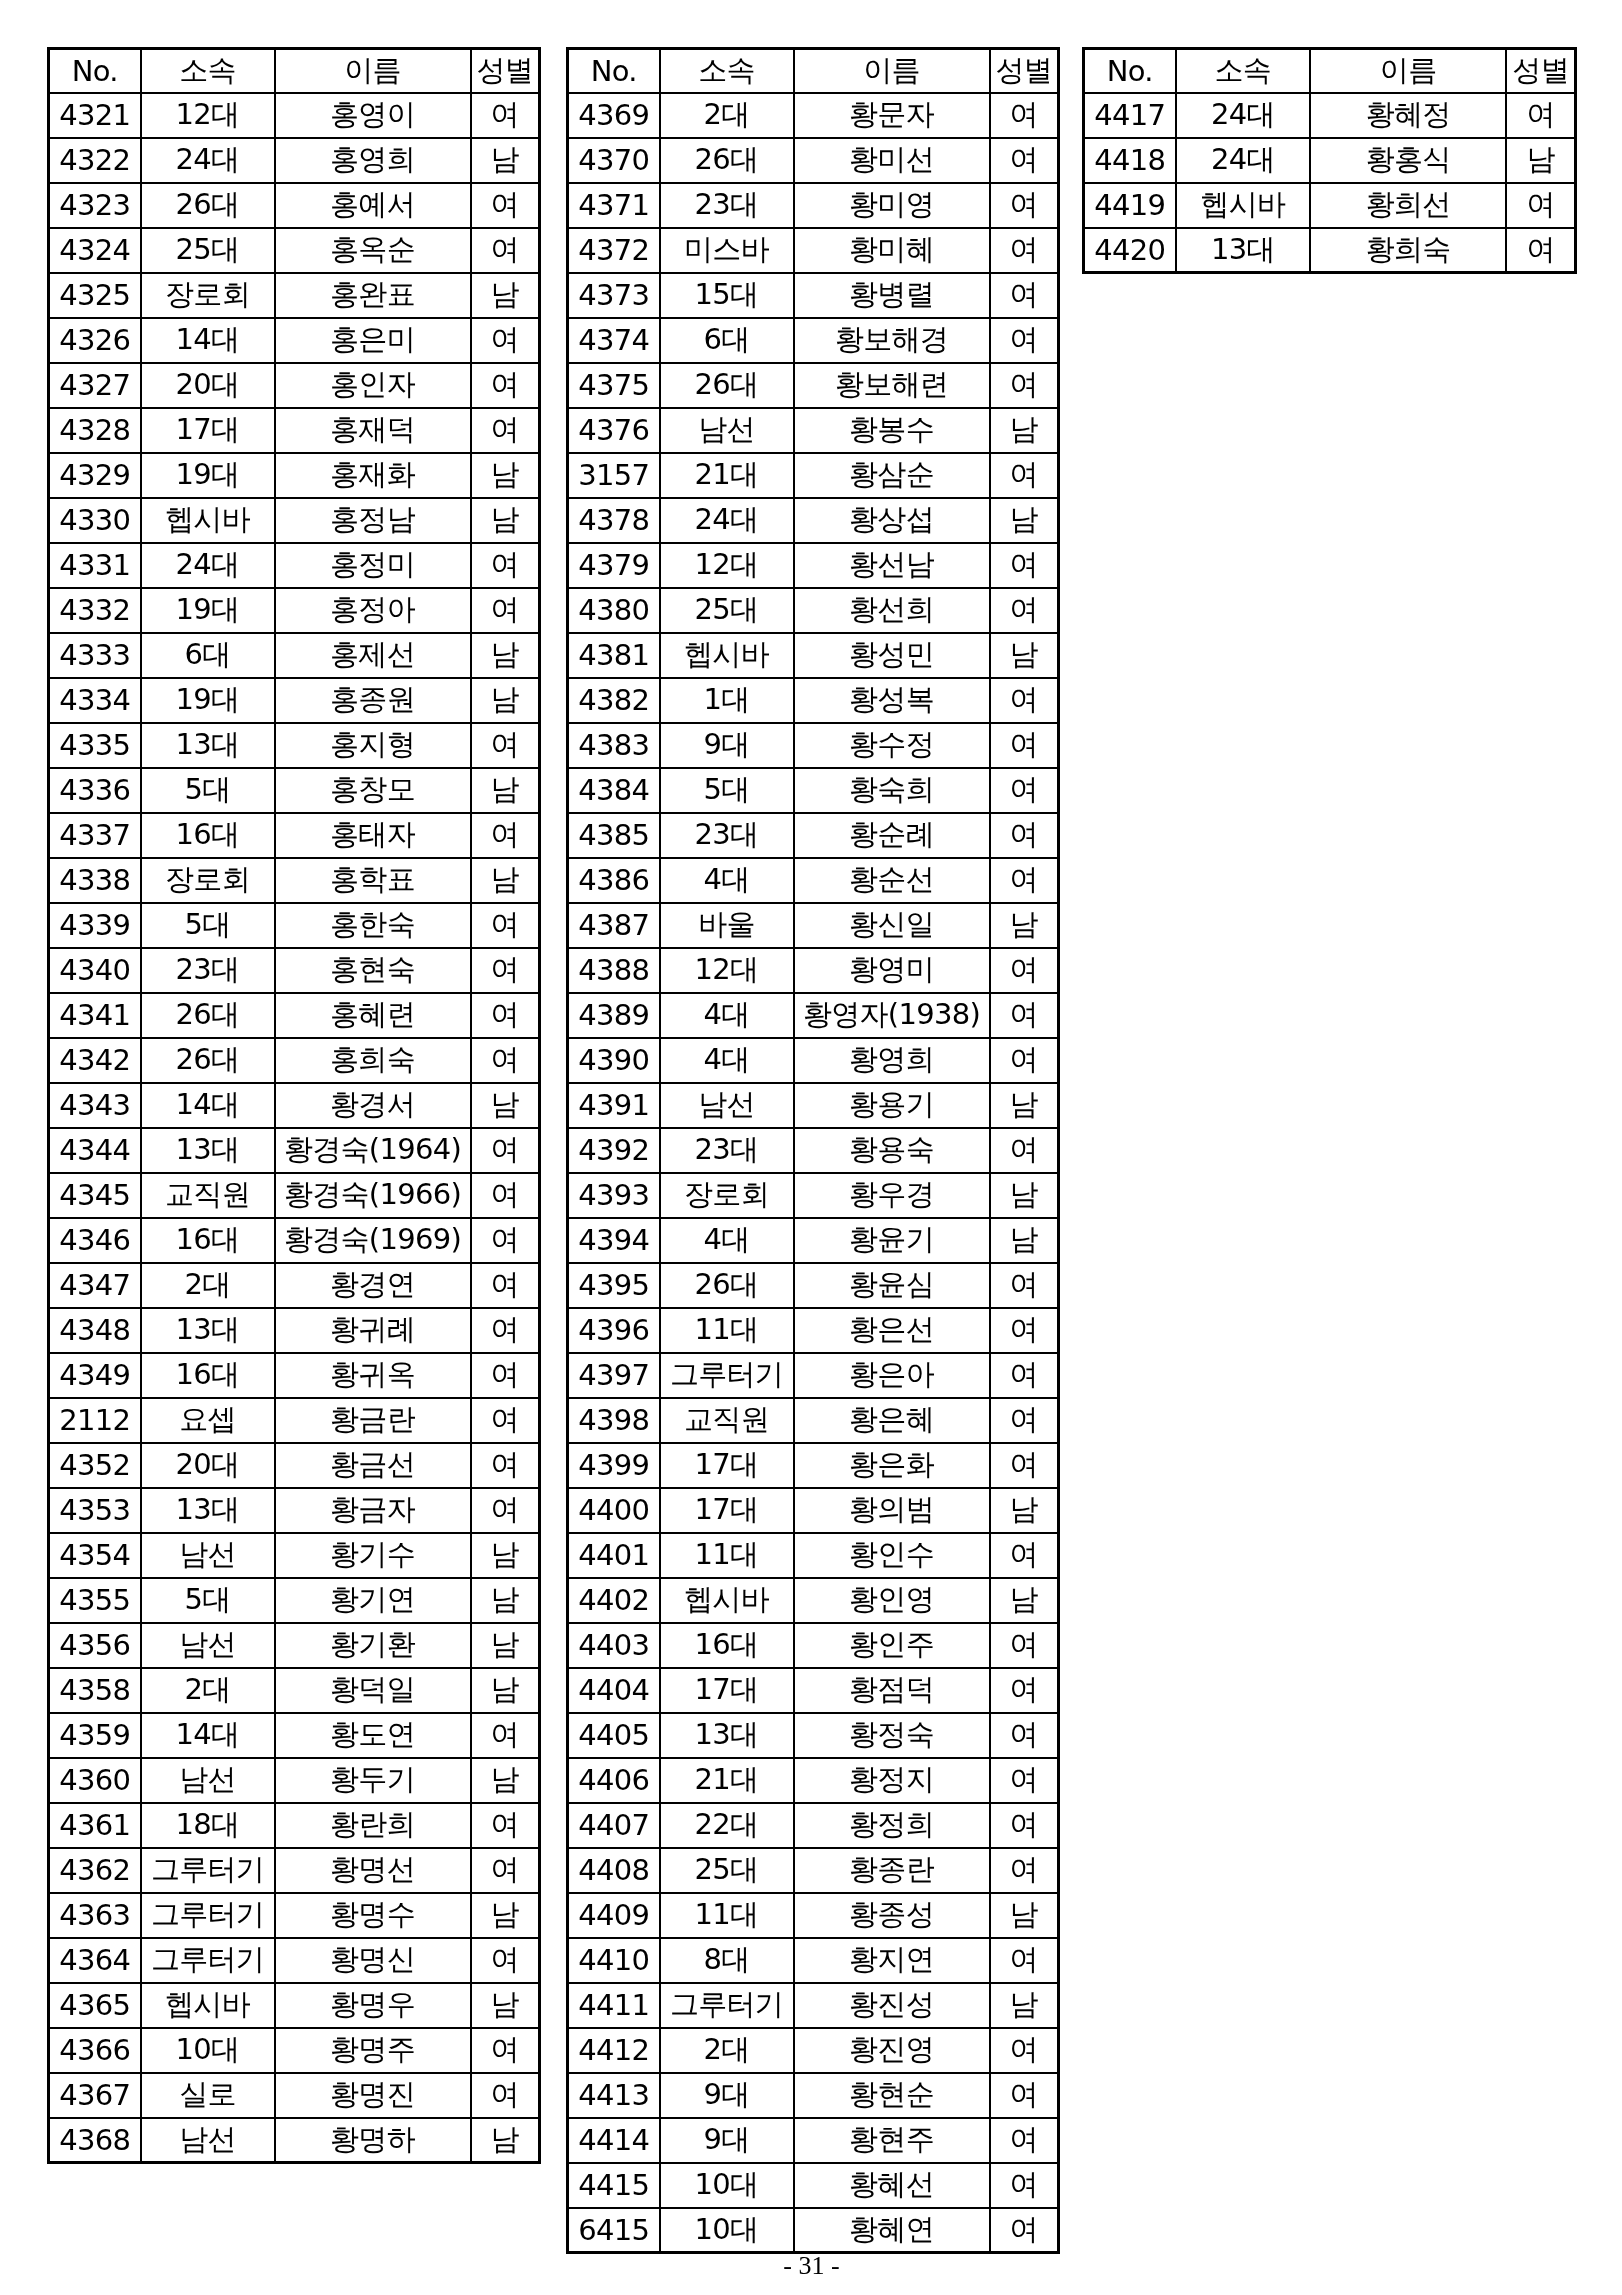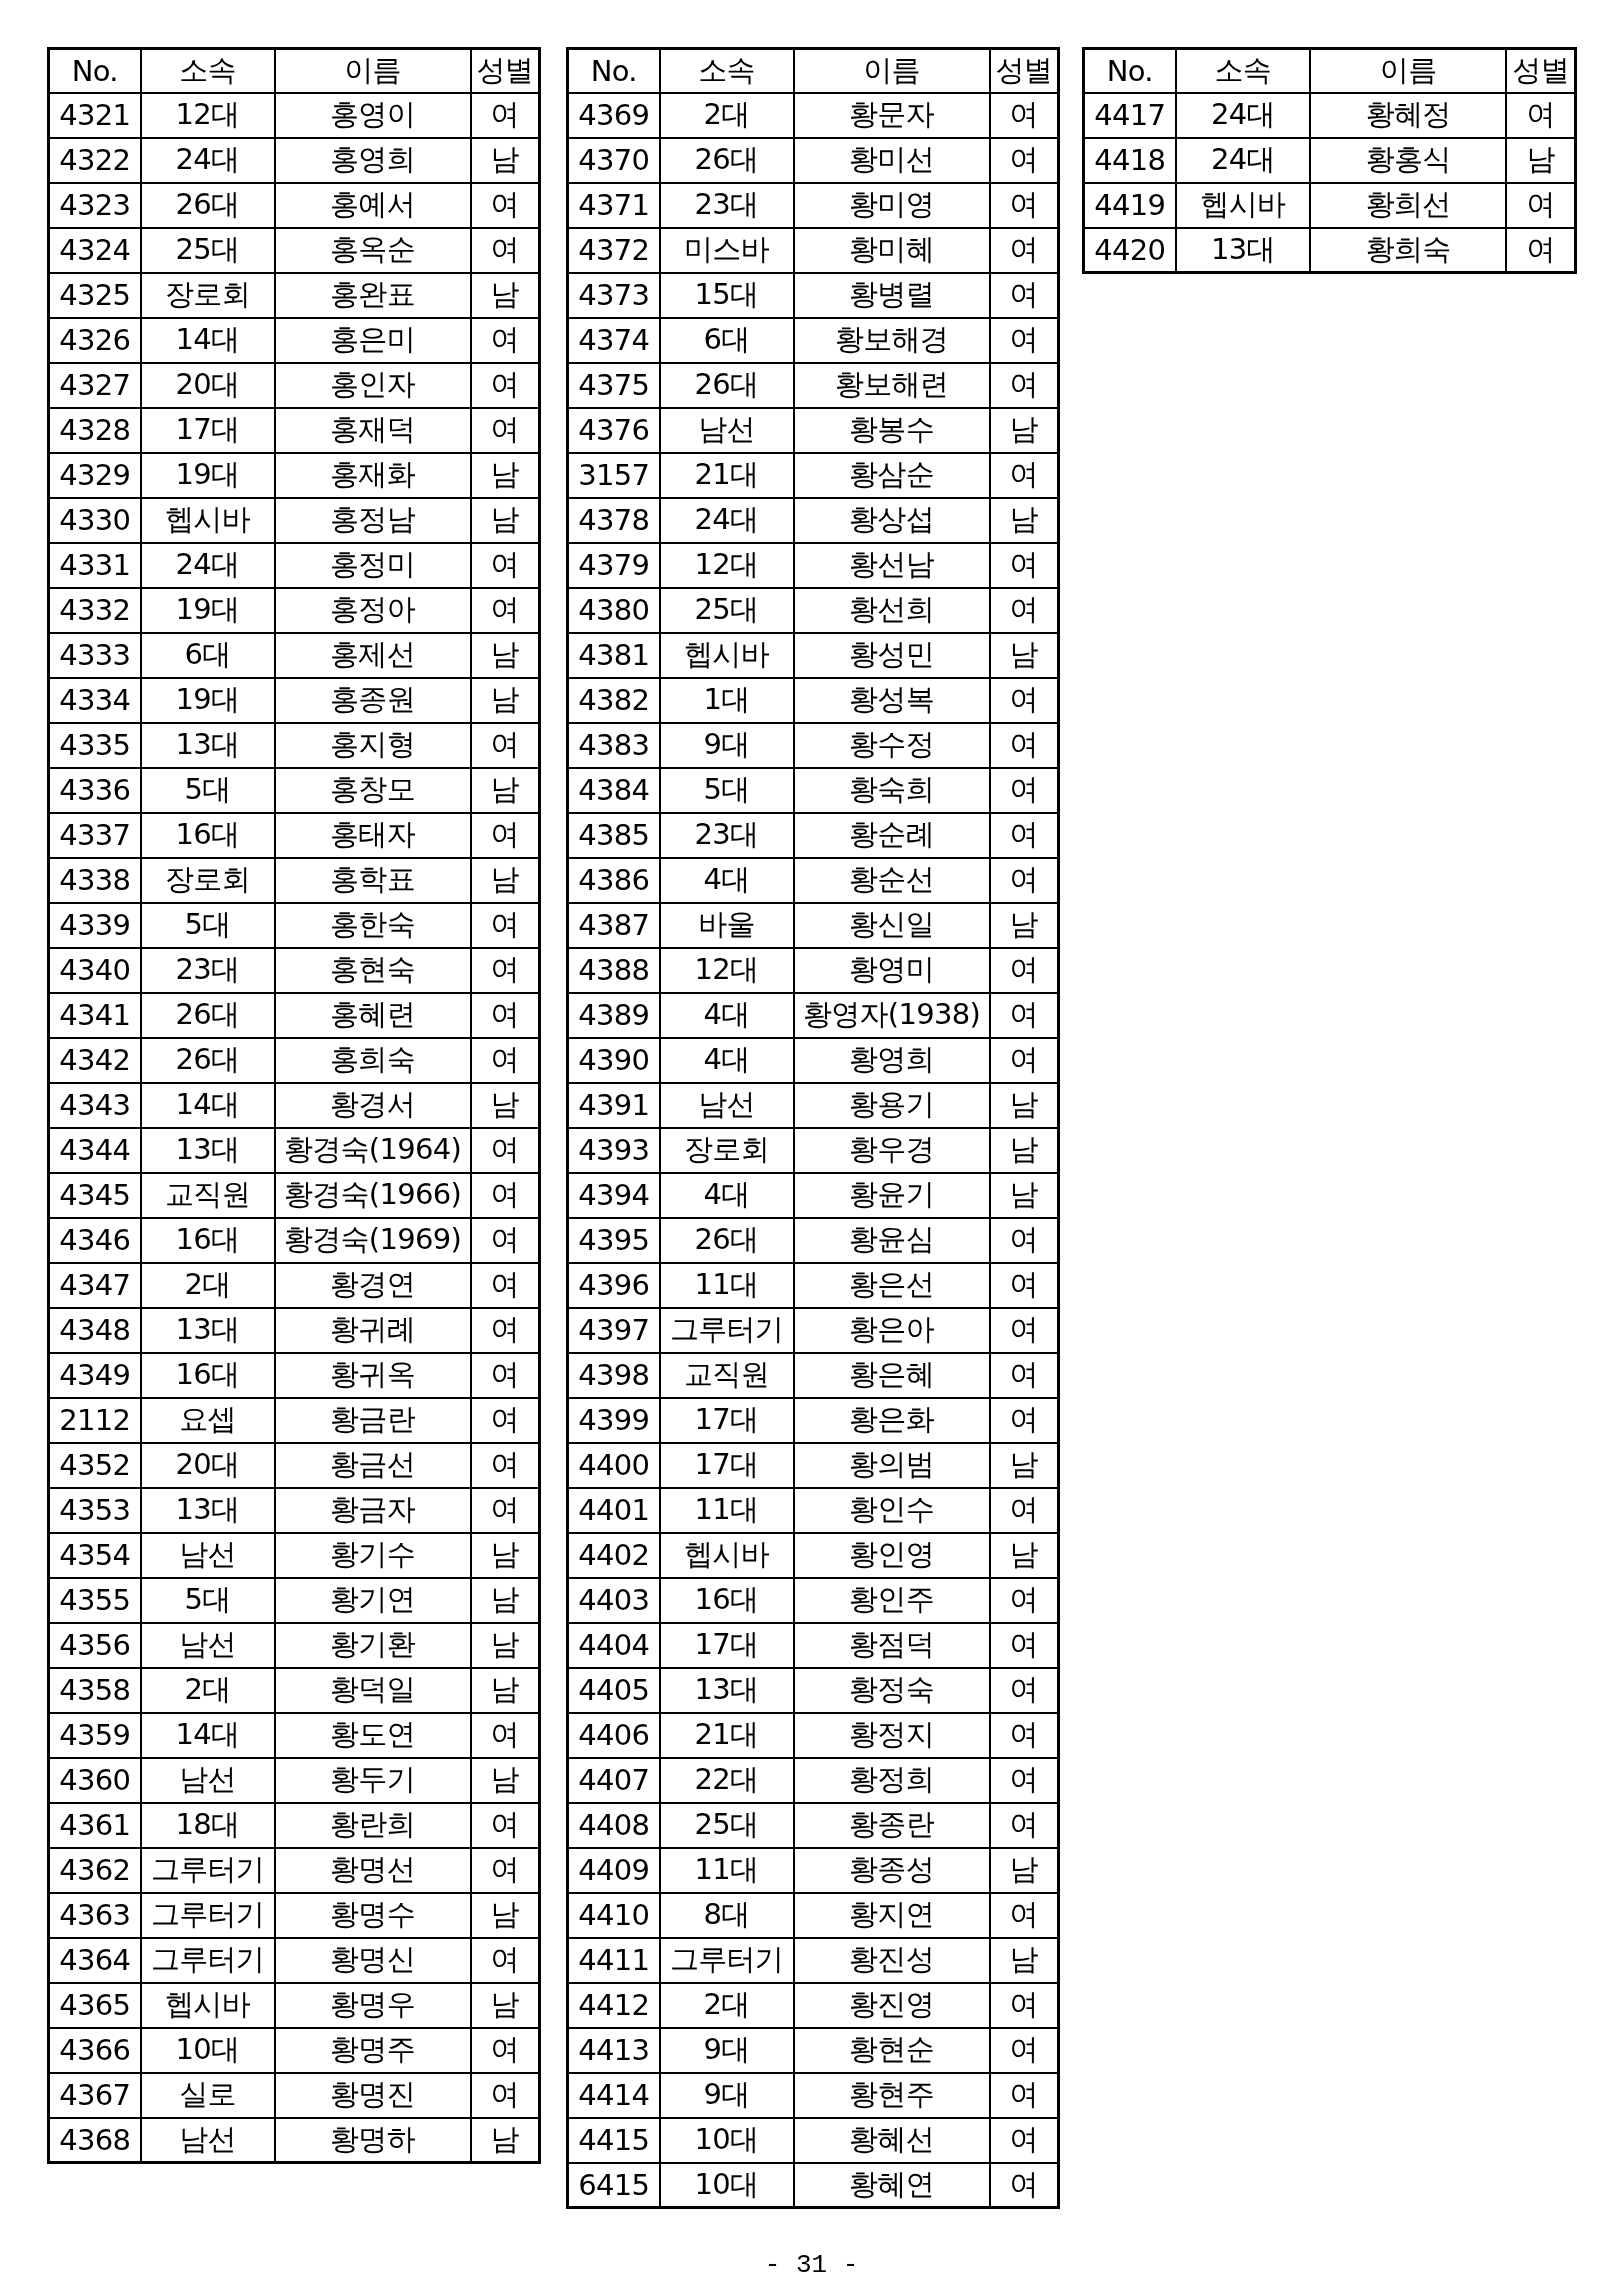--- a/index.html
+++ b/index.html
@@ -46,21 +46,21 @@
   col.c-dept { width: 134px; }
   col.c-name { width: 196px; }
   col.c-sex  { width: 69px; }
 
   .page-footer {
     position: absolute;
     top: 2251px;
     left: 0;
     width: 1623px;
     text-align: center;
-    font-family: Liberation Mono, monospace;
+    font-family: Liberation Serif, serif;
     font-size: 26px;
     line-height: 29px;
   }
 </style>
 </head>
 <body>
 
 <table id="table-1" class="roster-table">
   <colgroup>
       <col class="c-no">
@@ -504,20 +504,26 @@
         <td>황영희</td>
         <td>여</td>
       </tr>
       <tr>
         <td>4391</td>
         <td>남선</td>
         <td>황용기</td>
         <td>남</td>
       </tr>
       <tr>
+        <td>4392</td>
+        <td>23대</td>
+        <td>황용숙</td>
+        <td>여</td>
+      </tr>
+      <tr>
         <td>4393</td>
         <td>장로회</td>
         <td>황우경</td>
         <td>남</td>
       </tr>
       <tr>
         <td>4394</td>
         <td>4대</td>
         <td>황윤기</td>
         <td>남</td>

